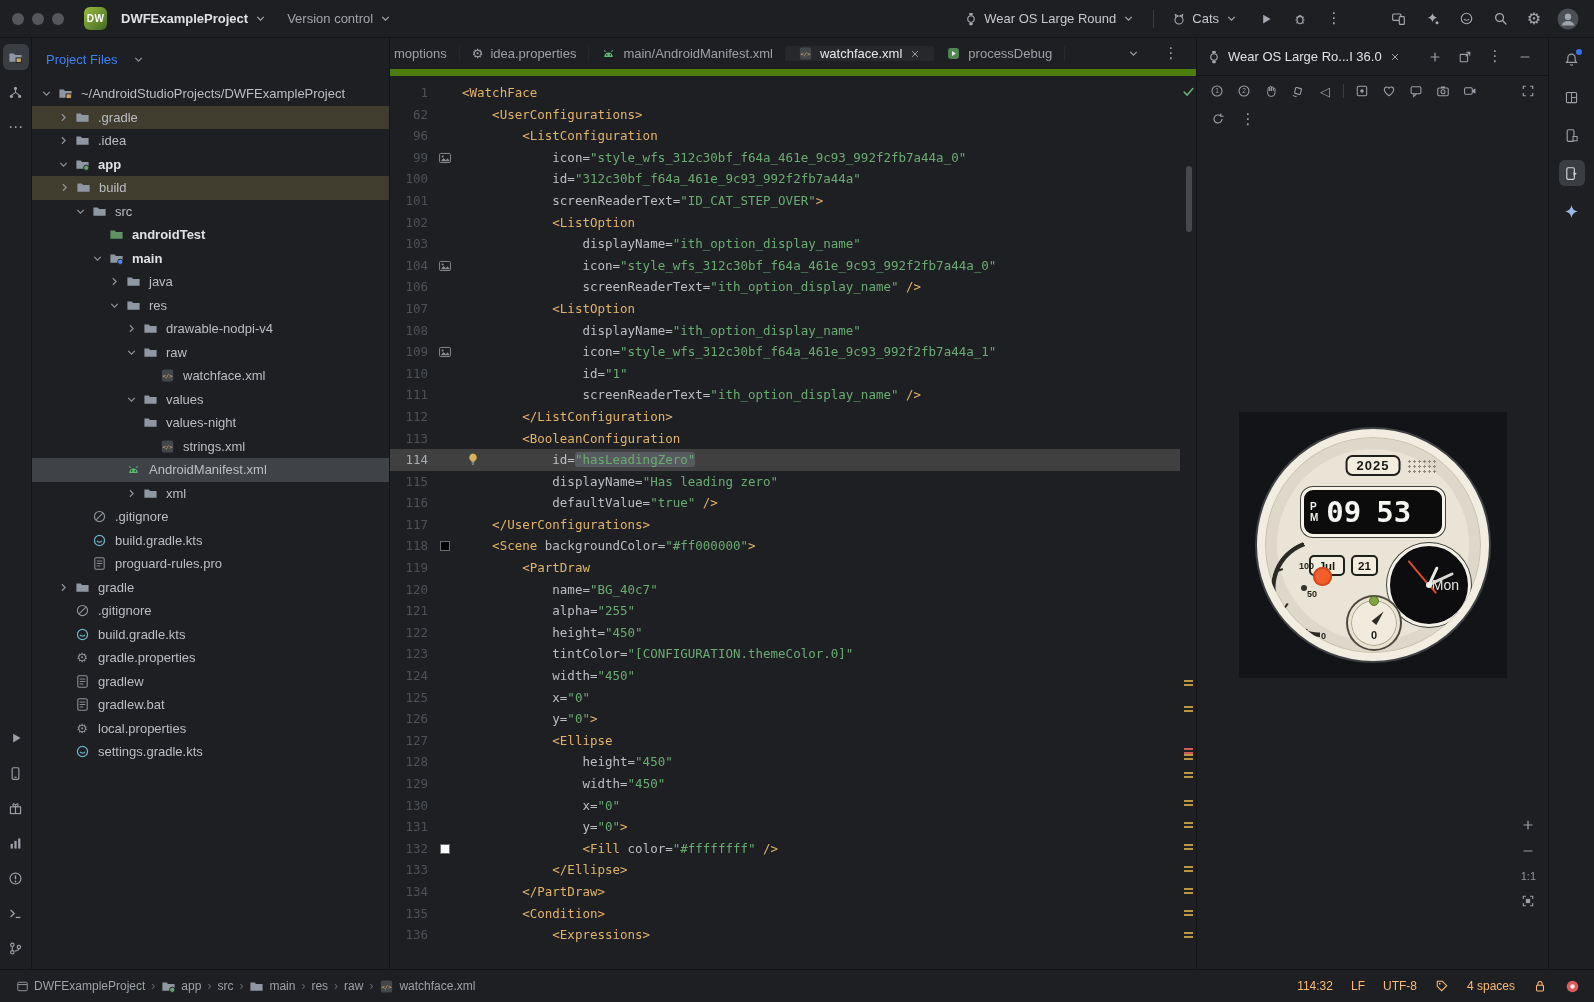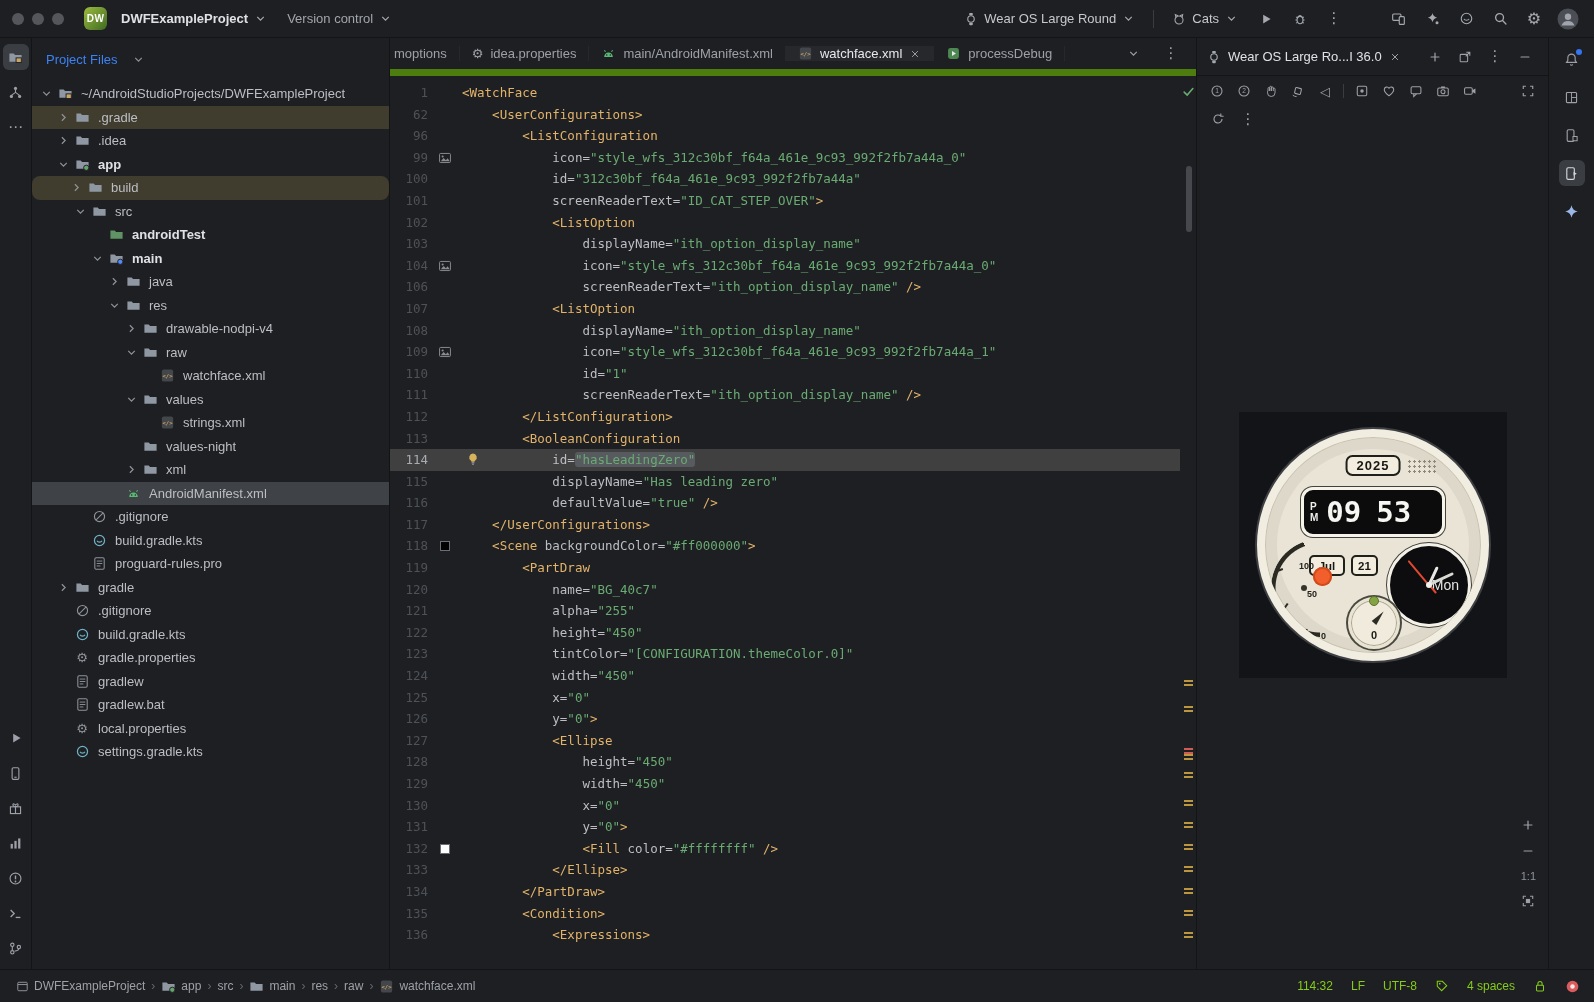--- a/index.html
+++ b/index.html
@@ -173,21 +173,21 @@
   .zoom-label { font-size:11px; color:#8f939b; }
 
   
   .statusbar { height:33px; flex:none; display:flex; align-items:center; padding:0 14px;
                border-top:1px solid #131416; color:#9da0a8; font-size:12px; }
   .breadcrumb { display:flex; align-items:center; min-width:0; overflow:hidden; }
   .crumb { display:flex; align-items:center; gap:5px; padding:0 2px; white-space:nowrap; }
   .crumb .ic { color:#8f939b; }
   .crumb-sep { color:#63666c; padding:0 4px; }
   .sb-right { margin-left:auto; display:flex; align-items:center; gap:18px; }
-  .sb-widget { display:flex; align-items:center; color:#84cc16; white-space:nowrap; }
+  .sb-widget { display:flex; align-items:center; color:#fdba74; white-space:nowrap; }
 </style>
 </head>
 <body>
 
 <div class="app" data-name="android-studio-window">
 
   <header class="titlebar" data-name="titlebar">
     <div class="traffic" data-name="window-controls">
       <span class="tl" data-name="close-window-button"></span>
       <span class="tl" data-name="minimize-window-button"></span>
@@ -425,21 +425,21 @@
               </svg>
             </span>
             <span class="tree-icon ic" data-name="module-folder-icon">
               <svg viewBox="0 0 16 16" width="15" height="15">
                 <path d="M1.5 3.8h4.6l1.4 1.6h7v7.2H1.5z" fill="#8f97a3"></path>
                 <circle cx="12" cy="11.5" r="2.8" fill="#67a36c" stroke="#1e1f22"></circle>
               </svg>
             </span>
             <span class="tree-label bold" data-name="tree-item-label">app</span>
           </div>
-          <div class="tree-row highlighted" data-name="tree-item-build" style="padding-left: 36px; border-radius: 8px;">
+          <div class="tree-row highlighted" data-name="tree-item-build" style="padding-left: 24px;">
             <span class="tree-chevron ic" data-name="chevron-right-icon">
               <svg viewBox="0 0 16 16" width="13" height="13">
                 <path d="M6 4l4 4-4 4" fill="none" stroke="currentColor" stroke-width="1.5"></path>
               </svg>
             </span>
             <span class="tree-icon ic" data-name="folder-icon">
               <svg viewBox="0 0 16 16" width="15" height="15">
                 <path d="M1.5 3.8h4.6l1.4 1.6h7v7.2H1.5z" fill="#8f97a3"></path>
               </svg>
             </span>
@@ -549,64 +549,64 @@
                 <path d="M4 6l4 4 4-4" fill="none" stroke="currentColor" stroke-width="1.5"></path>
               </svg>
             </span>
             <span class="tree-icon ic" data-name="folder-icon">
               <svg viewBox="0 0 16 16" width="15" height="15">
                 <path d="M1.5 3.8h4.6l1.4 1.6h7v7.2H1.5z" fill="#8f97a3"></path>
               </svg>
             </span>
             <span class="tree-label" data-name="tree-item-label">values</span>
           </div>
+          <div class="tree-row" data-name="tree-item-values-night" style="padding-left: 91px;">
+            <span class="tree-chevron" data-name="indent-spacer"></span>
+            <span class="tree-icon ic" data-name="folder-icon">
+              <svg viewBox="0 0 16 16" width="15" height="15">
+                <path d="M1.5 3.8h4.6l1.4 1.6h7v7.2H1.5z" fill="#8f97a3"></path>
+              </svg>
+            </span>
+            <span class="tree-label" data-name="tree-item-label">values-night</span>
+          </div>
           <div class="tree-row" data-name="tree-item-strings-xml" style="padding-left: 108px;">
             <span class="tree-chevron" data-name="indent-spacer"></span>
             <span class="tree-icon ic" data-name="xml-file-icon">
               <svg viewBox="0 0 16 16" width="15" height="15">
                 <rect x="2" y="1.5" width="12" height="13" rx="2" fill="#43464b"></rect>
                 <text x="8" y="10.5" font-size="6" text-anchor="middle" fill="#e2b36a" font-family="DejaVu Sans Mono,monospace">&lt;/&gt;</text>
               </svg>
             </span>
             <span class="tree-label" data-name="tree-item-label">strings.xml</span>
-          </div>
-          <div class="tree-row" data-name="tree-item-values-night" style="padding-left: 91px;">
-            <span class="tree-chevron" data-name="indent-spacer"></span>
-            <span class="tree-icon ic" data-name="folder-icon">
-              <svg viewBox="0 0 16 16" width="15" height="15">
-                <path d="M1.5 3.8h4.6l1.4 1.6h7v7.2H1.5z" fill="#8f97a3"></path>
-              </svg>
-            </span>
-            <span class="tree-label" data-name="tree-item-label">values-night</span>
-          </div>
-          <div class="tree-row" data-name="tree-item-xml" style="padding-left: 91px;">
-            <span class="tree-chevron ic" data-name="chevron-right-icon">
-              <svg viewBox="0 0 16 16" width="13" height="13">
-                <path d="M6 4l4 4-4 4" fill="none" stroke="currentColor" stroke-width="1.5"></path>
-              </svg>
-            </span>
-            <span class="tree-icon ic" data-name="folder-icon">
-              <svg viewBox="0 0 16 16" width="15" height="15">
-                <path d="M1.5 3.8h4.6l1.4 1.6h7v7.2H1.5z" fill="#8f97a3"></path>
-              </svg>
-            </span>
-            <span class="tree-label" data-name="tree-item-label">xml</span>
           </div>
           <div class="tree-row selected" data-name="tree-item-androidmanifest-xml" style="padding-left: 74px;">
             <span class="tree-chevron" data-name="indent-spacer"></span>
             <span class="tree-icon ic" data-name="android-file-icon">
               <svg viewBox="0 0 16 16" width="15" height="15">
                 <path d="M3.4 11.6a4.6 4.6 0 0 1 9.2 0z" fill="#5bb974"></path>
                 <line x1="4.8" y1="6.2" x2="3.6" y2="4.6" stroke="#5bb974" stroke-width="1.1"></line>
                 <line x1="11.2" y1="6.2" x2="12.4" y2="4.6" stroke="#5bb974" stroke-width="1.1"></line>
                 <circle cx="6.1" cy="9.6" r=".8" fill="#1e1f22"></circle>
                 <circle cx="9.9" cy="9.6" r=".8" fill="#1e1f22"></circle>
               </svg>
             </span>
             <span class="tree-label" data-name="tree-item-label">AndroidManifest.xml</span>
+          </div>
+          <div class="tree-row" data-name="tree-item-xml" style="padding-left: 91px;">
+            <span class="tree-chevron ic" data-name="chevron-right-icon">
+              <svg viewBox="0 0 16 16" width="13" height="13">
+                <path d="M6 4l4 4-4 4" fill="none" stroke="currentColor" stroke-width="1.5"></path>
+              </svg>
+            </span>
+            <span class="tree-icon ic" data-name="folder-icon">
+              <svg viewBox="0 0 16 16" width="15" height="15">
+                <path d="M1.5 3.8h4.6l1.4 1.6h7v7.2H1.5z" fill="#8f97a3"></path>
+              </svg>
+            </span>
+            <span class="tree-label" data-name="tree-item-label">xml</span>
           </div>
           <div class="tree-row" data-name="tree-item-gitignore" style="padding-left: 40px;">
             <span class="tree-chevron" data-name="indent-spacer"></span>
             <span class="tree-icon ic" data-name="gitignore-icon">
               <svg viewBox="0 0 16 16" width="15" height="15">
                 <circle cx="8" cy="8" r="5.4" fill="none" stroke="#8f939b" stroke-width="1.2"></circle>
                 <line x1="4.4" y1="11.6" x2="11.6" y2="4.4" stroke="#8f939b" stroke-width="1.2"></line>
               </svg>
             </span>
             <span class="tree-label" data-name="tree-item-label">.gitignore</span>

